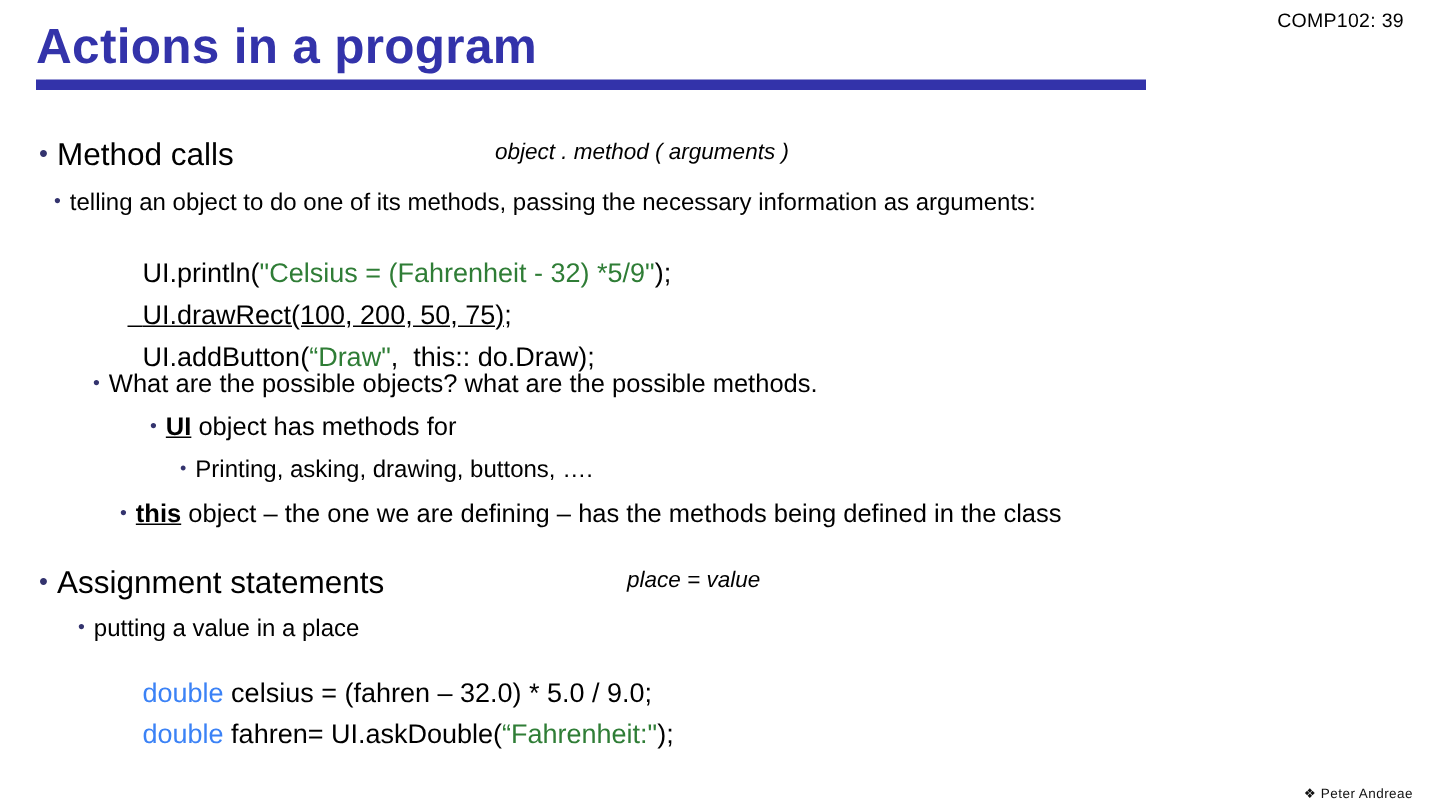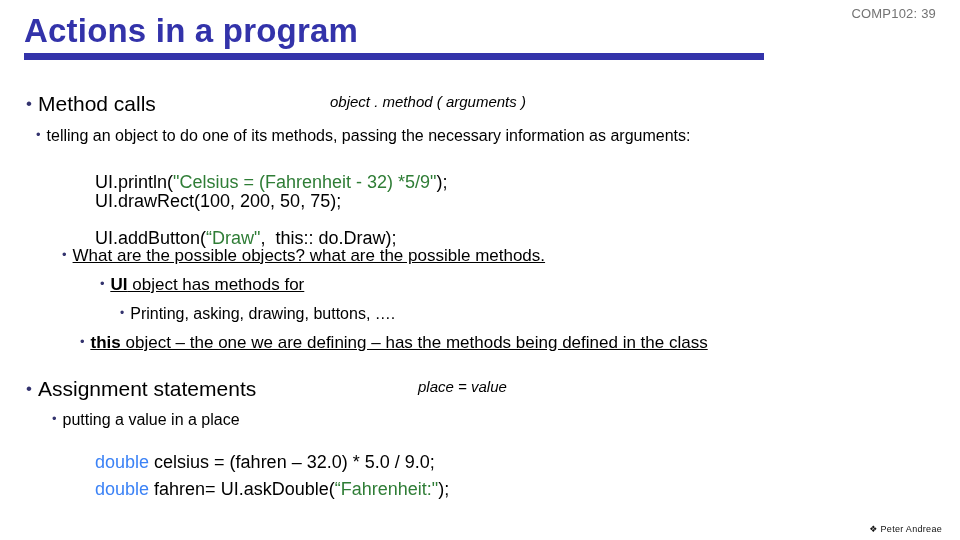--- a/index.html
+++ b/index.html
@@ -15,21 +15,21 @@
     font-family: "Liberation Sans", sans-serif;
     color: #000000;
   }
 
   
   #course-tag {
     position: absolute;
     top: 6px;
     right: 24px;
     font-size: 13px;
-    color: #737373;
+    color: #000000;
     letter-spacing: 0.2px;
     white-space: nowrap;
   }
 
   #slide-title {
     position: absolute;
     top: 12px;
     left: 24px;
     font-size: 33px;
     font-weight: bold;
@@ -60,21 +60,21 @@
     display: inline-block;
     color: #33336e;
     margin-right: 6px;
   }
   .bullet-l1 { font-size: 17px; vertical-align: 2px; }
   .bullet-l2 { font-size: 13px; vertical-align: 2px; }
   .bullet-l3 { font-size: 12px; vertical-align: 2px; }
 
   .lvl1 { font-size: 21px; }
   .lvl2 { font-size: 16px; }
-  .lvl3 { font-size: 17px; text-decoration: underline; }
+  .lvl3 { font-size: 17px; }
   .lvl4 { font-size: 16px; }
 
   .syntax {
     font-style: italic;
     font-size: 15px;
     color: #000000;
   }
 
   .code {
     font-size: 18px;
@@ -117,21 +117,21 @@
 <div class="row syntax" style="top:86px; left:330px;">object . method  ( arguments  )</div>
 
 <div class="row lvl2" style="top:119px; left:36px;">
   <span class="bullet bullet-l2">•</span><span>telling an object to do one of its methods, passing the necessary information as arguments:</span>
 </div>
 
 <div class="row code" style="top:145px; left:85px;">
   <span>UI.println(</span><span class="str">"Celsius = (Fahrenheit - 32) *5/9"</span><span>);</span>
 </div>
 
-<div class="row code" style="top:164px; left:85px;">
+<div class="row code" style="top:173px; left:85px;text-decoration:underline;">
   <span>UI.drawRect(100, 200, 50, 75);</span>
 </div>
 
 <div class="row code" style="top:201px; left:85px;">
   <span>UI.addButton(</span><span class="str">“Draw"</span><span>,  this:: do.Draw);</span>
 </div>
 
 <div class="row lvl3" style="top:239px; left:62px;">
   <span class="bullet bullet-l2">•</span><span>What are the possible objects? what are the possible methods.</span>
 </div>

